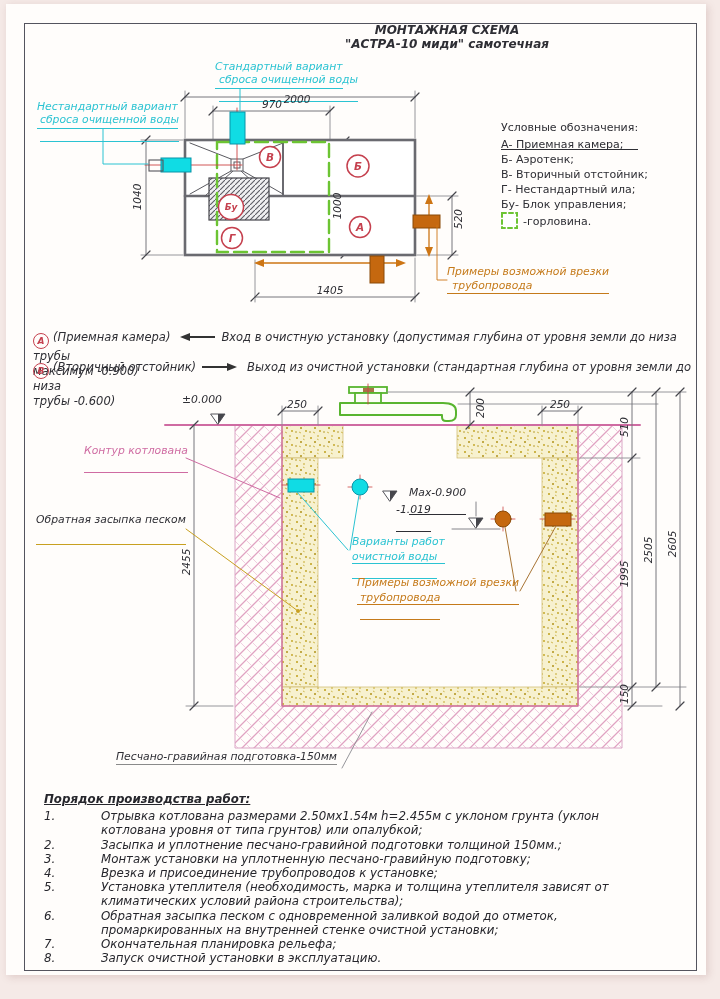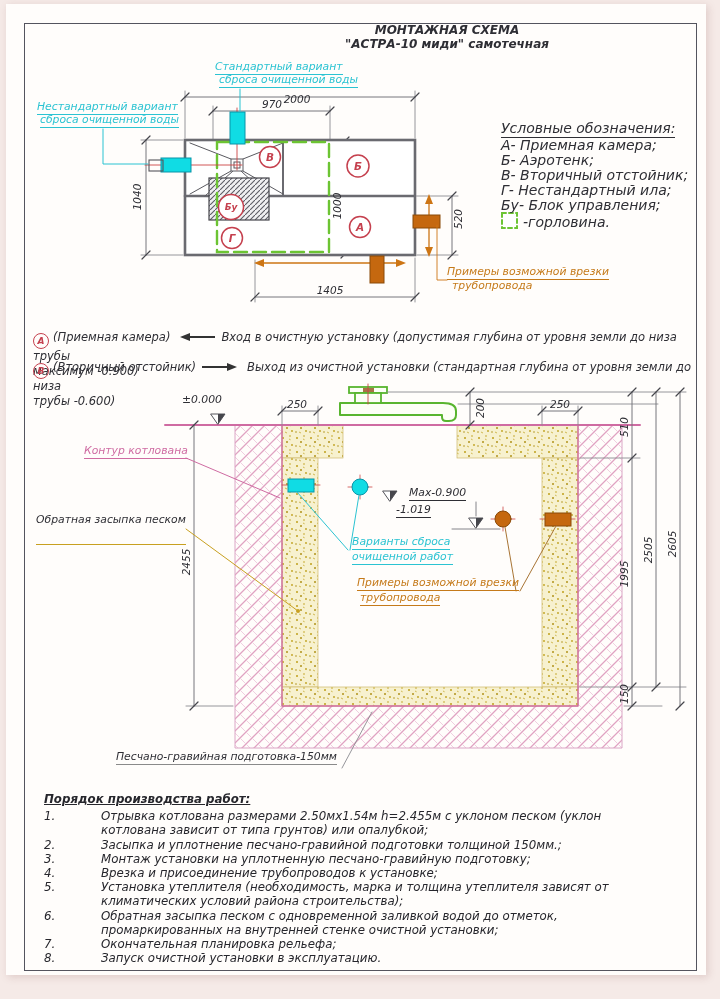--- a/index.html
+++ b/index.html
@@ -2,30 +2,30 @@
 <html><head>
 <meta charset="utf-8">
 <style>
   html,body{margin:0;padding:0}
   body{width:720px;height:999px;background:#f5eae7;font-family:"DejaVu Sans",sans-serif;position:relative;overflow:hidden}
   .page{position:absolute;left:6px;top:4px;width:700px;height:971px;background:#fffdfb;box-shadow:2px 2px 8px rgba(120,60,60,.18)}
   .frame{position:absolute;left:24px;top:23px;width:671px;height:946px;border:1.5px solid #54545e}
   svg{position:absolute;left:0;top:0}
   .ttl{position:absolute;left:337px;top:23px;width:220px;text-align:center;font-style:italic;font-weight:bold;font-size:12px;color:#2e2e34;line-height:14px;white-space:nowrap}
   .lbl{position:absolute;font-style:italic;color:#2e2e34;font-size:10.8px;white-space:nowrap;line-height:12px}
-  .u{border-bottom:1px solid currentColor;padding-bottom:1px}
+  .u{border-bottom:1px solid currentColor;padding-bottom:15px}
   .cy{color:#2bc3d2}
   .or{color:#c57a1a}
   .mg{color:#cf6ba2}
   .sandu{border-bottom:1.2px solid #c8a020;padding-bottom:18px}
   .gryu{border-bottom:1px solid #8a8a8a;padding-bottom:1px}
   .hdim,.vdim{position:absolute;font-style:italic;color:#2e2e34;font-size:10.5px;white-space:nowrap;transform:translate(-50%,-50%);line-height:11px}
   .vdim{transform:translate(-50%,-50%) rotate(-90deg)}
   .cletter{position:absolute;transform:translate(-50%,-50%);color:#c5404e;font-style:italic;font-weight:bold;font-size:10.5px;line-height:10px}
-  .leg{position:absolute;left:501px;font-style:italic;font-size:14px;color:#2e2e34;white-space:nowrap;line-height:12px}
+  .leg{position:absolute;left:501px;font-size:11px;color:#2e2e34;white-space:nowrap;line-height:12px}
   .note{position:absolute;left:33px;width:658px;font-style:italic;font-size:11.5px;color:#2e2e34;line-height:15px}
   .ncirc{display:inline-block;width:14px;height:14px;border:1.2px solid #c5404e;border-radius:50%;color:#c5404e;font-size:9px;font-weight:bold;font-style:italic;text-align:center;line-height:14px;vertical-align:-3px;margin-right:4px}
   .arr{display:inline-block;vertical-align:1px;margin:0 6px;white-space:nowrap}
   .tri-l{display:inline-block;width:0;height:0;border:4px solid transparent;border-right:10px solid #333;vertical-align:middle}
   .tri-r{display:inline-block;width:0;height:0;border:4px solid transparent;border-left:10px solid #333;vertical-align:middle}
   .tail{display:inline-block;width:25px;height:2px;background:#333;vertical-align:middle}
   .wo{position:absolute;left:44px;top:792px;width:618px;font-style:italic;font-size:11.8px;color:#26262c;line-height:14.2px}
   .wo .wt{font-weight:bold;text-decoration:underline;margin-bottom:3px}
   .wo .item{padding-left:57px;text-indent:-57px}
   .wo .num{display:inline-block;width:57px;text-indent:0}
@@ -267,35 +267,35 @@
 </div>
 
 <div class="lbl" style="left:182px;top:394px">±0.000</div>
 <div class="hdim" style="left:297px;top:404px">250</div>
 <div class="hdim" style="left:560px;top:404px">250</div>
 <div class="vdim" style="left:480px;top:408px">200</div>
 <div class="lbl" style="left:409px;top:487px"><span class="u">Max-0.900</span></div>
 <div class="lbl" style="left:396px;top:504px"><span class="u">-1.019</span></div>
 <div class="lbl mg" style="left:84px;top:445px"><span class="u">Контур котлована</span></div>
 <div class="lbl" style="left:36px;top:514px"><span class="sandu">Обратная засыпка песком</span></div>
-<div class="lbl cy" style="left:352px;top:536px"><span class="u">Варианты сброса</span></div>
-<div class="lbl cy" style="left:352px;top:551px"><span class="u">очищенной работ</span></div>
+<div class="lbl cy" style="left:352px;top:536px"><span class="u">Варианты работ</span></div>
+<div class="lbl cy" style="left:352px;top:551px"><span class="u">очистной воды</span></div>
 <div class="lbl or" style="left:357px;top:577px"><span class="u">Примеры возможной врезки</span></div>
 <div class="lbl or" style="left:360px;top:592px"><span class="u">трубопровода</span></div>
 <div class="vdim" style="left:624px;top:427px">510</div>
 <div class="vdim" style="left:624px;top:574px">1995</div>
 <div class="vdim" style="left:624px;top:694px">150</div>
 <div class="vdim" style="left:648px;top:550px">2505</div>
 <div class="vdim" style="left:672px;top:544px">2605</div>
 <div class="vdim" style="left:186px;top:562px">2455</div>
 <div class="lbl" style="left:116px;top:751px"><span class="gryu">Песчано-гравийная подготовка-150мм</span></div>
 
 <div class="wo">
   <div class="wt">Порядок производства работ:</div>
-  <div class="item"><span class="num">1.</span><span>Отрывка котлована размерами 2.50мх1.54м h=2.455м с уклоном песком (уклон котлована зависит от типа грунтов) или опалубкой;</span></div>
+  <div class="item"><span class="num">1.</span><span>Отрывка котлована размерами 2.50мх1.54м h=2.455м с уклоном грунта (уклон котлована уровня от типа грунтов) или опалубкой;</span></div>
   <div class="item"><span class="num">2.</span><span>Засыпка и уплотнение песчано-гравийной подготовки толщиной 150мм.;</span></div>
   <div class="item"><span class="num">3.</span><span>Монтаж установки на уплотненную песчано-гравийную подготовку;</span></div>
   <div class="item"><span class="num">4.</span><span>Врезка и присоединение трубопроводов к установке;</span></div>
   <div class="item"><span class="num">5.</span><span>Установка утеплителя (необходимость, марка и толщина утеплителя зависят от климатических условий района строительства);</span></div>
   <div class="item"><span class="num">6.</span><span>Обратная засыпка песком с одновременной заливкой водой до отметок, промаркированных на внутренней стенке очистной установки;</span></div>
   <div class="item"><span class="num">7.</span><span>Окончательная планировка рельефа;</span></div>
   <div class="item"><span class="num">8.</span><span>Запуск очистной установки в эксплуатацию.</span></div>
 </div>
 
 </body></html>

